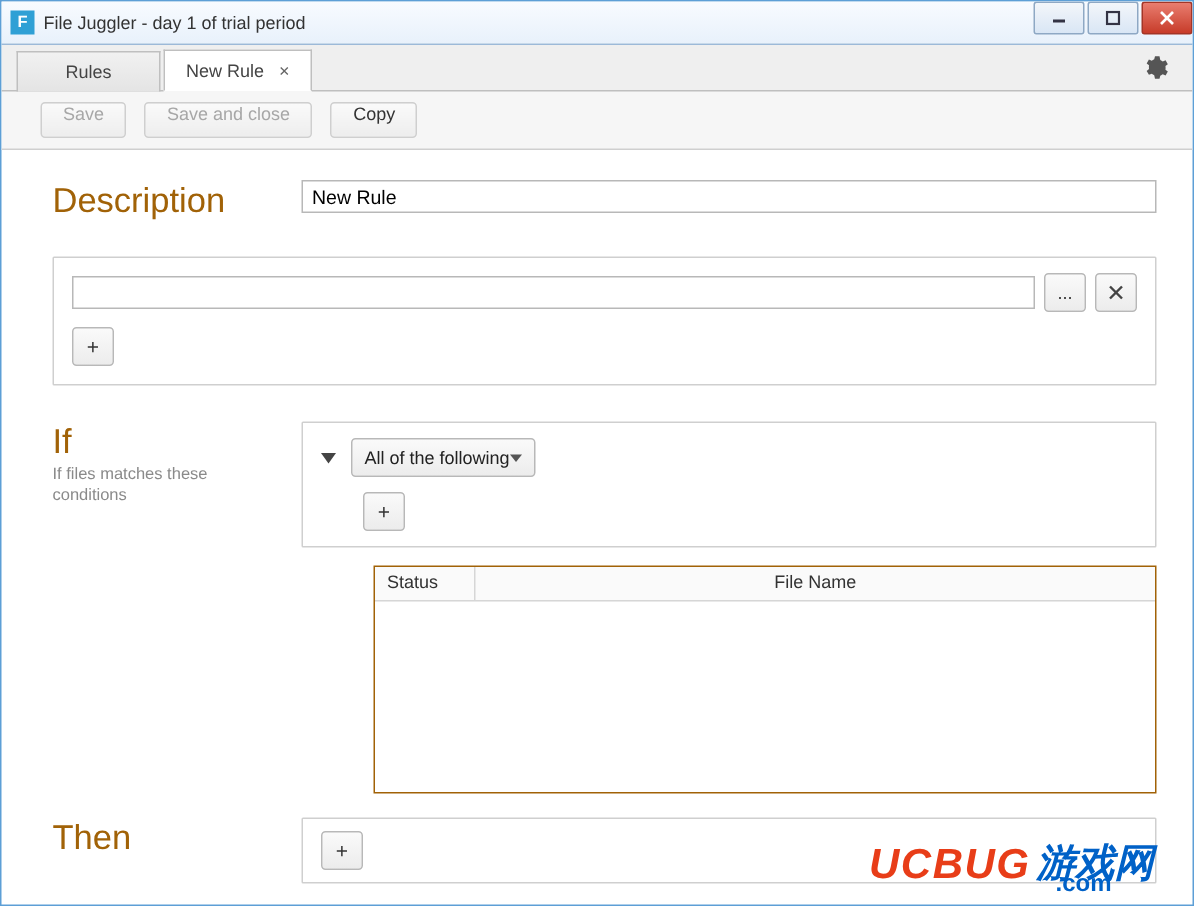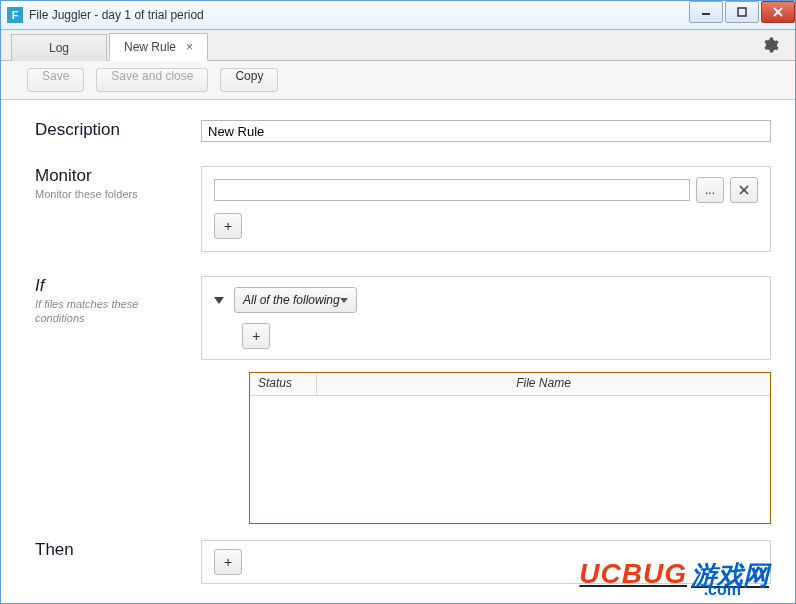--- a/index.html
+++ b/index.html
@@ -20,21 +20,21 @@
   .gear{position:absolute;right:16px;top:6px;}
   .gear svg{fill:#555;}
   
   .toolbar{height:38px;background:#f6f6f6;border-bottom:1px solid #cfcfcf;display:flex;align-items:center;padding-left:26px;gap:12px;}
   .tbtn{height:22px;padding:0 14px;border:1px solid #cfcfcf;border-radius:3px;background:linear-gradient(#fafafa,#ededed);color:#a7a7a7;font-size:12px;display:flex;align-items:flex-start;}
   .tbtn.enabled{color:#333;}
   
   .content{padding:20px 24px 10px 34px;}
   .row{display:flex;margin-bottom:24px;}
   .lab{width:166px;}
-  .lab-title{font-size:17px;color:#0f172a;}
+  .lab-title{font-size:23px;color:#a16207;}
   .lab-sub{font-size:11px;color:#8a8a8a;margin-top:2px;line-height:1.25;max-width:150px;}
   .val{flex:1;}
   
   .textbox{height:22px;border:1px solid #b8b8b8;padding:1px 6px;font-size:13px;width:100%;box-sizing:border-box;}
   .panel{border:1px solid #cfcfcf;padding:10px 12px 12px 12px;border-radius:1px;}
   .folder-row{display:flex;gap:6px;align-items:center;}
   .folder-input{flex:1;height:22px;border:1px solid #b8b8b8;box-sizing:border-box;}
   .sqbtn{width:26px;height:24px;border:1px solid #b8b8b8;border-radius:3px;background:linear-gradient(#fafafa,#ececec);display:flex;align-items:center;justify-content:center;font-size:12px;color:#333;}
   .sub-check{display:flex;align-items:center;gap:6px;margin-top:8px;font-size:12px;color:#333;}
   .chk{width:13px;height:13px;border:1px solid #8c8c8c;background:linear-gradient(#fff,#e7e7e7);box-sizing:border-box;}
@@ -45,21 +45,21 @@
   .dropdown{height:24px;border:1px solid #b8b8b8;border-radius:3px;background:linear-gradient(#fafafa,#ececec);display:flex;align-items:center;padding:0 8px;gap:0;font-size:12px;}
   .dd-arrow{width:0;height:0;border-left:4px solid transparent;border-right:4px solid transparent;border-top:5px solid #555;}
   .plus-indent{margin-left:28px;}
   
   .status-table{border:1px solid #a16207;margin-top:12px;height:150px;margin-left:48px;}
   .thead{display:flex;height:22px;border-bottom:1px solid #d6d6d6;font-size:12px;color:#333;background:#fafafa;}
   .th{padding:3px 8px;border-right:1px solid #d6d6d6;}
   .th.status{width:50px;}
   .th.fname{flex:1;border-right:none;text-align:center;}
   
-  .watermark{position:absolute;right:26px;bottom:10px;font-weight:900;font-style:italic;font-size:28px;pointer-events:none;display:flex;align-items:flex-start;text-decoration:underline;}
+  .watermark{position:absolute;right:26px;bottom:10px;font-weight:900;font-style:italic;font-size:28px;pointer-events:none;display:flex;align-items:center;}
   .wm1{color:#e83d18;font-family:Impact,Arial Black,sans-serif;letter-spacing:1px;}
   .wm2{color:#0061c7;font-family:"KaiTi","SimSun",serif;font-size:26px;margin-left:4px;}
   .wm3{position:absolute;right:28px;bottom:-6px;color:#0061c7;font-size:16px;font-weight:bold;font-style:normal;}
   .outer{position:relative;height:100%;}
 </style>
 </head>
 <body>
 <div class="outer">
 
 <div class="titlebar">
@@ -80,21 +80,21 @@
       <svg width="10" height="10">
             <line x1="1" y1="1" x2="9" y2="9" stroke="#fff" stroke-width="1.8"></line>
             <line x1="9" y1="1" x2="1" y2="9" stroke="#fff" stroke-width="1.8"></line>
           </svg>
     </div>
   </div>
 </div>
 
 <div class="tabbar">
   <div class="tab">
-        <span>Log</span>
+        <span>Rules</span>
       </div>
   <div class="tab active">
     <span>New Rule</span>
     <span class="tab-close">×</span>
   </div>
   <div class="gear">
     <svg width="18" height="18" viewBox="0 0 24 24">
           <path d="M12 8a4 4 0 1 0 0 8 4 4 0 0 0 0-8zm9.4 4a7.5 7.5 0 0 0-.1-1.3l2.1-1.6-2-3.5-2.5 1a7.6 7.6 0 0 0-2.2-1.3L16 2h-4l-.7 2.6a7.6 7.6 0 0 0-2.2 1.3l-2.5-1-2 3.5 2.1 1.6A7.5 7.5 0 0 0 6.6 12c0 .4 0 .9.1 1.3L4.6 15l2 3.5 2.5-1c.7.5 1.4 1 2.2 1.3L12 22h4l.7-2.6c.8-.3 1.5-.7 2.2-1.3l2.5 1 2-3.5-2.1-1.6c.1-.4.1-.9.1-1.3z"></path>
         </svg>
   </div>
@@ -117,24 +117,20 @@
   <div class="row">
     <div class="lab">
       <div class="lab-title">Description</div>
     </div>
     <div class="val">
       <input class="textbox" value="New Rule" style="">
     </div>
   </div>
 
   <div class="row">
-    <div class="lab">
-      <div class="lab-title">Monitor</div>
-      <div class="lab-sub">Monitor these folders</div>
-    </div>
     <div class="val">
       <div class="panel">
         <div class="folder-row">
           <input class="folder-input" value="" style="">
           <div class="sqbtn">
                 <span>...</span>
               </div>
           <div class="sqbtn">
             <svg width="10" height="10">
                   <line x1="1" y1="1" x2="9" y2="9" stroke="#444" stroke-width="1.6"></line>
@@ -142,21 +138,21 @@
                 </svg>
           </div>
         </div>
         <div class="plus">
               <span>+</span>
             </div>
       </div>
     </div>
   </div>
 
-  <div class="row" style="margin-bottom:16px;font-style:italic;">
+  <div class="row" style="margin-bottom:16px;">
     <div class="lab">
       <div class="lab-title">If</div>
       <div class="lab-sub">If files matches these conditions</div>
     </div>
     <div class="val">
       <div class="panel" style="padding-bottom:10px;">
         <div class="cond-head">
           <div class="tri" style="transform:rotate(0);border-top:7px solid #444;"></div>
           <div class="dropdown">
             <span>All of the following</span>

